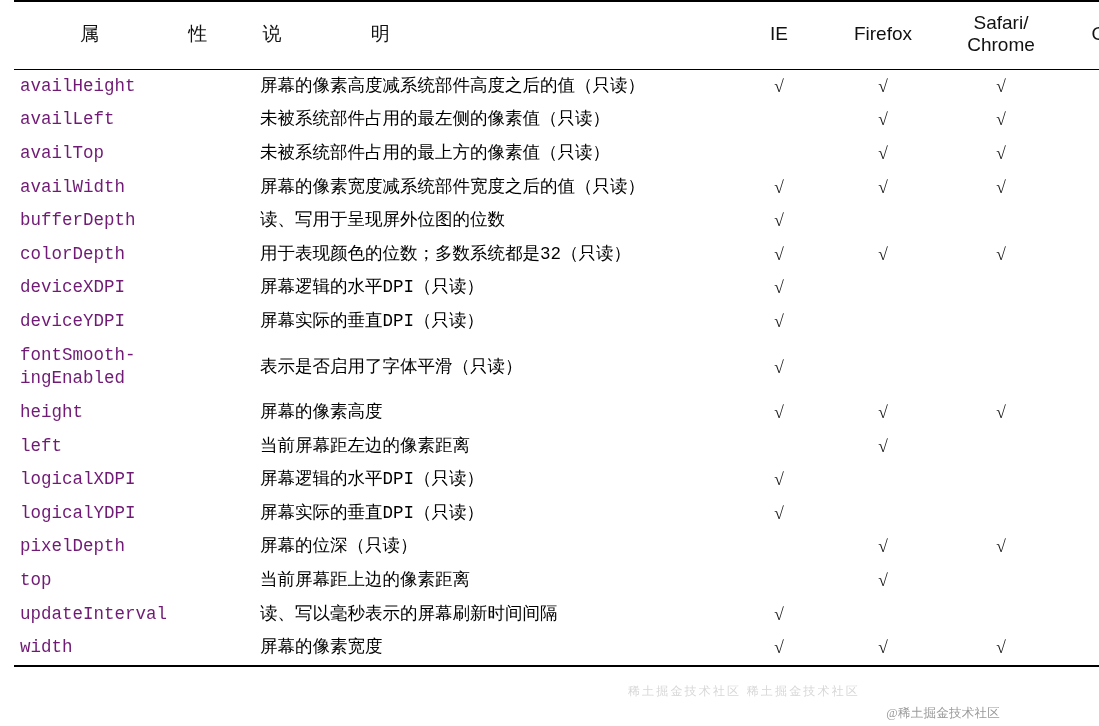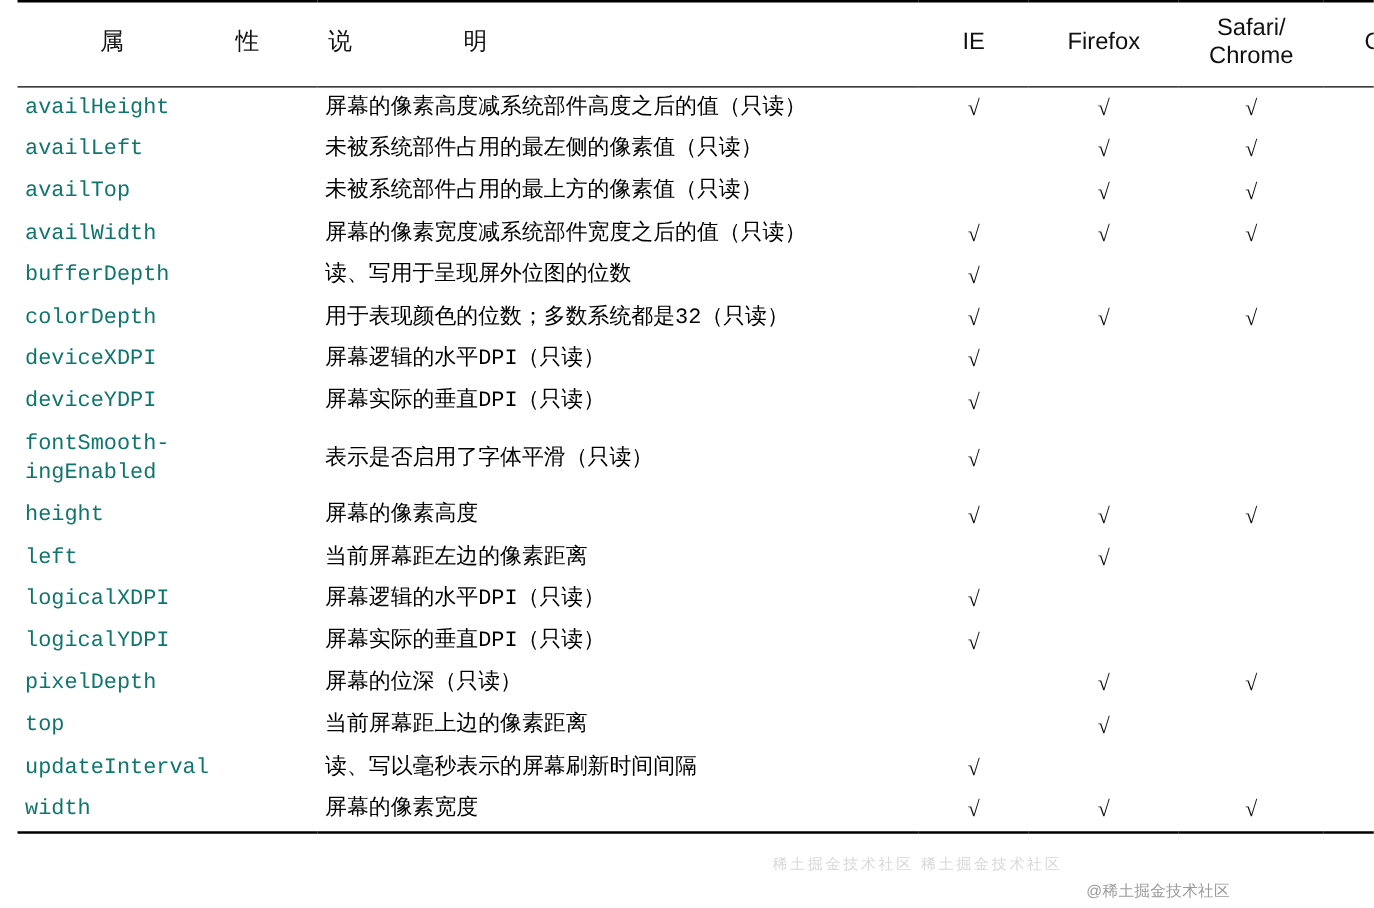--- a/index.html
+++ b/index.html
@@ -76,51 +76,51 @@
     padding: 5px 6px;
     vertical-align: middle;
     line-height: 1.35;
   }
 
   td.c-prop {
     font-family: "Liberation Mono", monospace;
     font-size: 16.5px;
     padding-left: 34px;
     white-space: pre-line;
-    color: #0f766e;
+    color: #701a75;
   }
   td.c-desc {
     font-family: Liberation Mono, monospace;
     font-size: 17.5px;
     color: #000000;
     padding-left: 0;
   }
   td.c-mark {
     text-align: center;
     font-family: "Liberation Serif", serif;
     font-size: 18px;
     color: #111;
   }
 
   tbody tr:last-child {
     border-bottom: 2.5px solid #000;
   }
 
   .watermark {
     position: absolute;
-    right: 16px;
+    right: 0;
     bottom: 4px;
-    font-family: Liberation Sans, sans-serif;
+    font-family: Liberation Serif, serif;
     font-size: 12.5px;
     color: #9a9a9a;
     letter-spacing: 0.02em;
   }
   .watermark-faint {
     position: absolute;
-    right: 150px;
+    right: 140px;
     bottom: 26px;
     font-family: "Liberation Sans", sans-serif;
     font-size: 12px;
     color: #d8d8d8;
     letter-spacing: 0.18em;
     white-space: nowrap;
   }
 </style>
 </head>
 <body>

